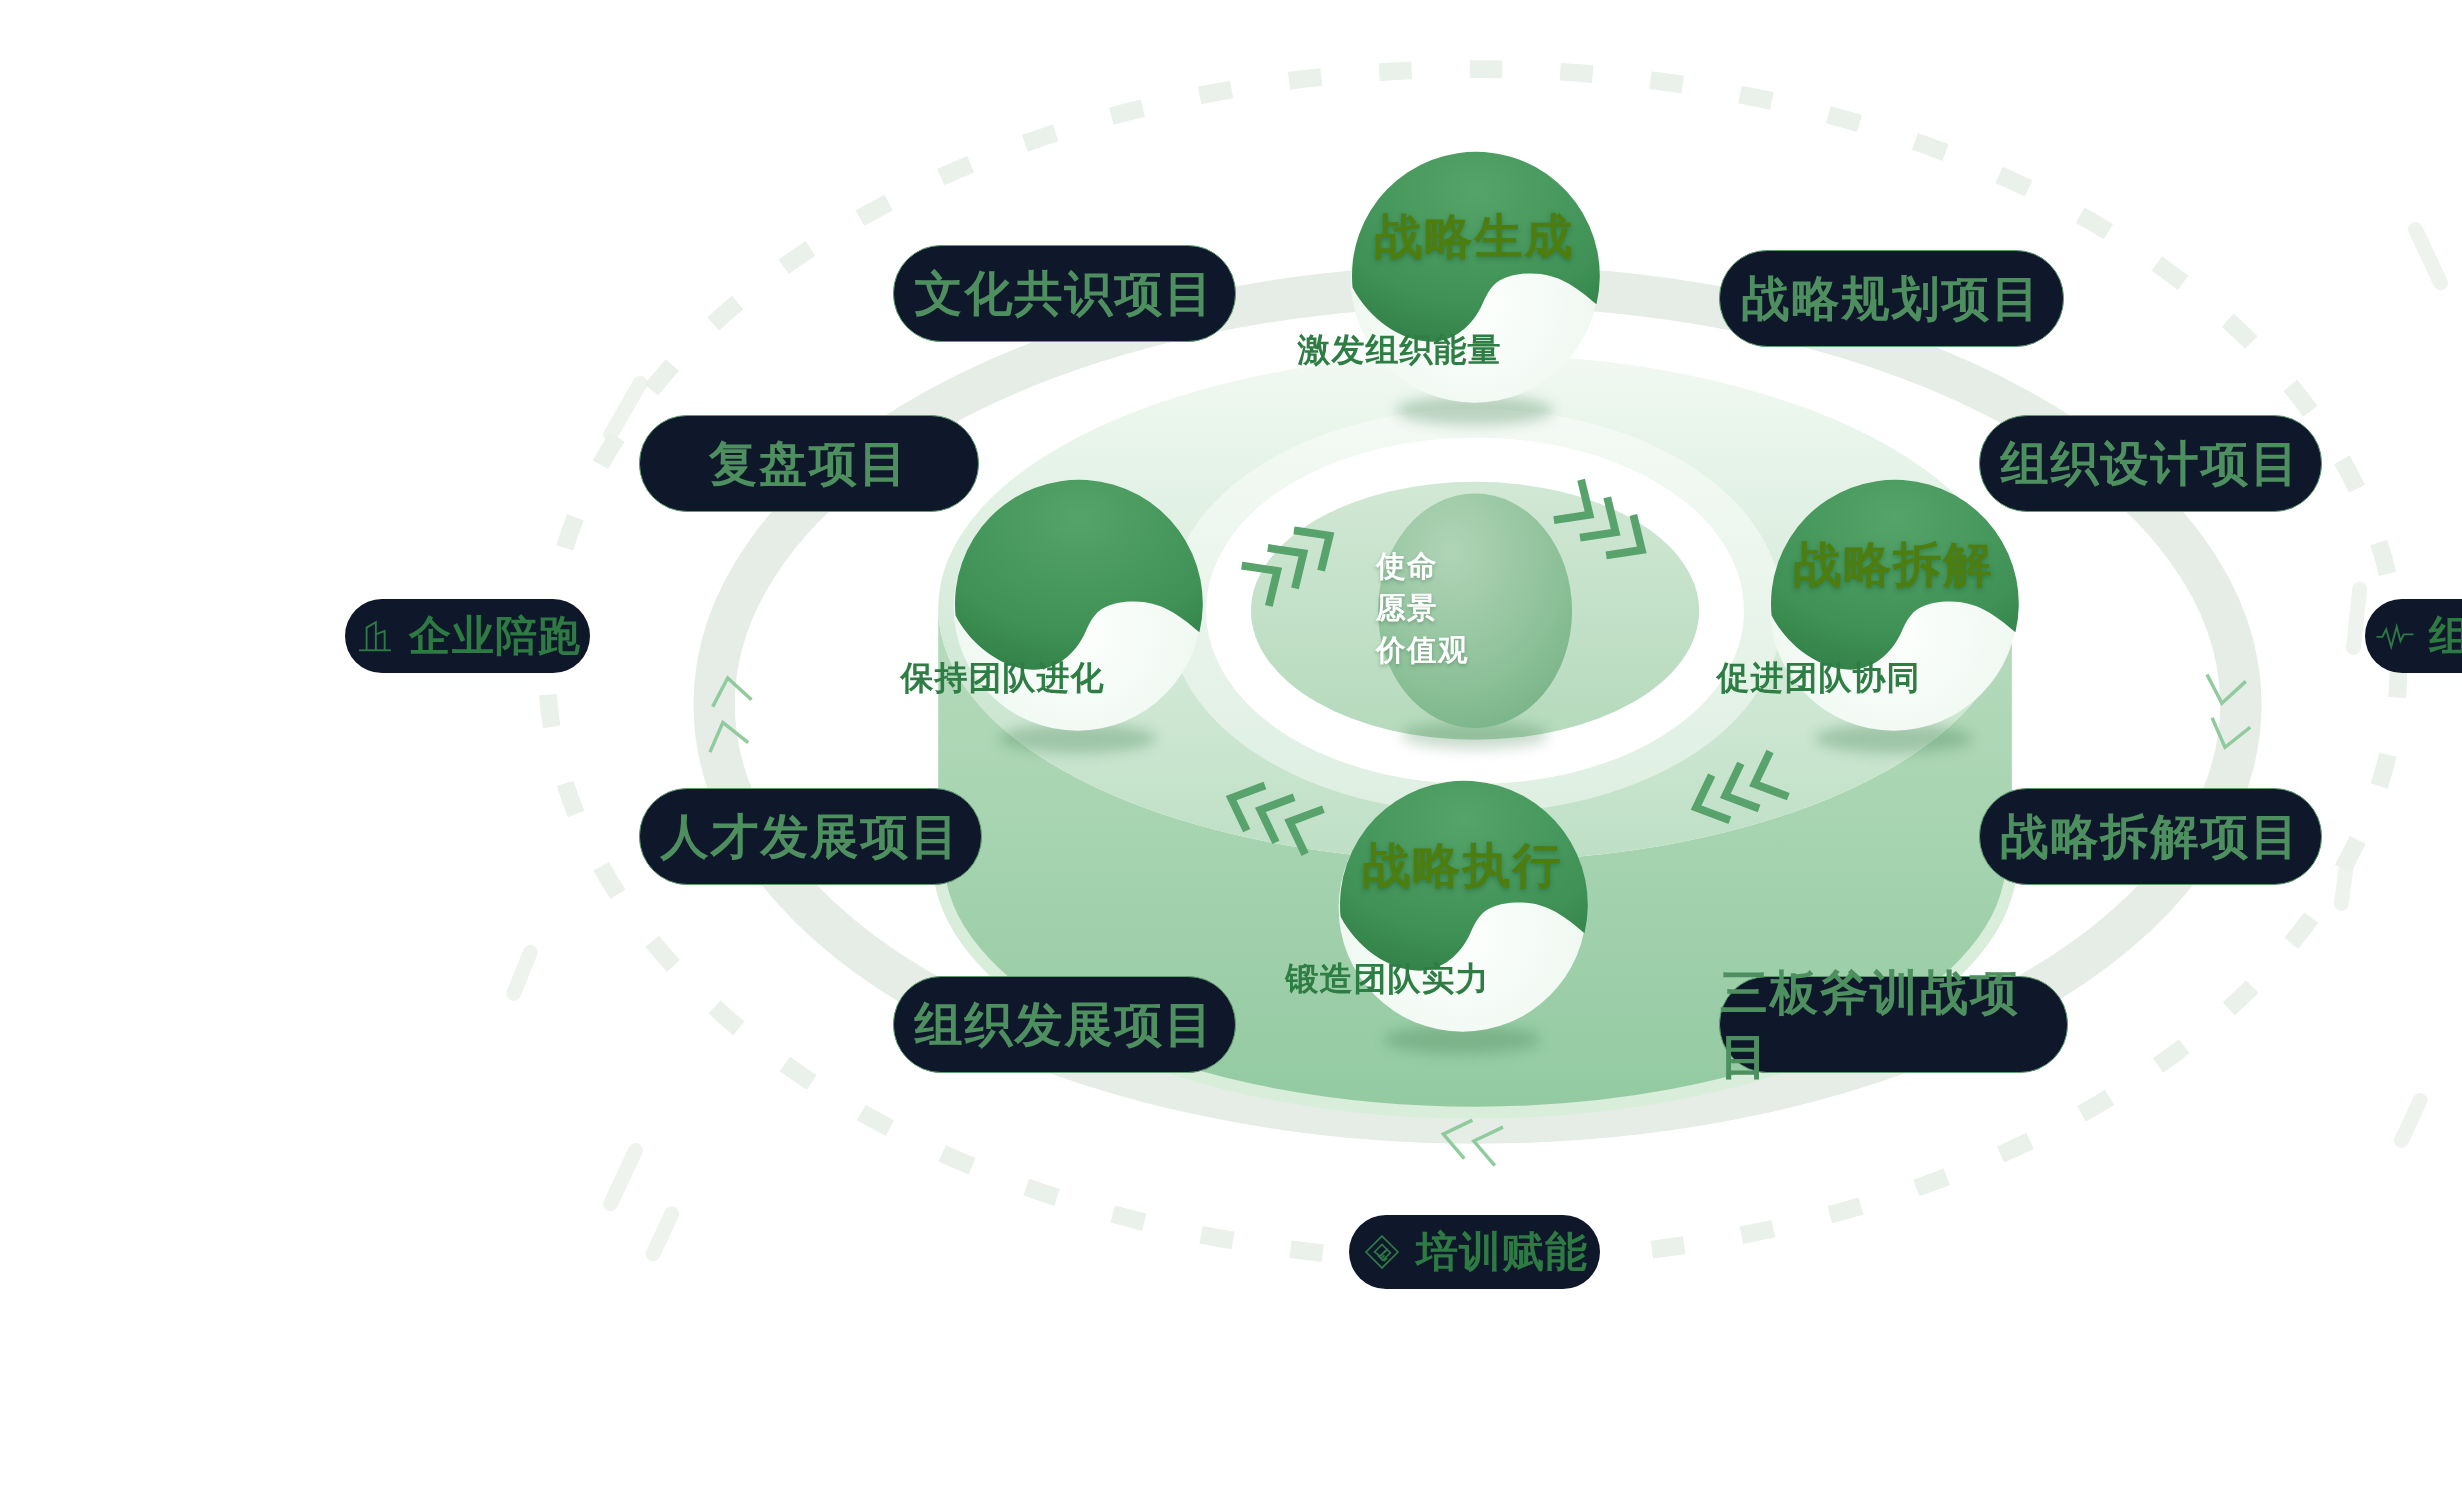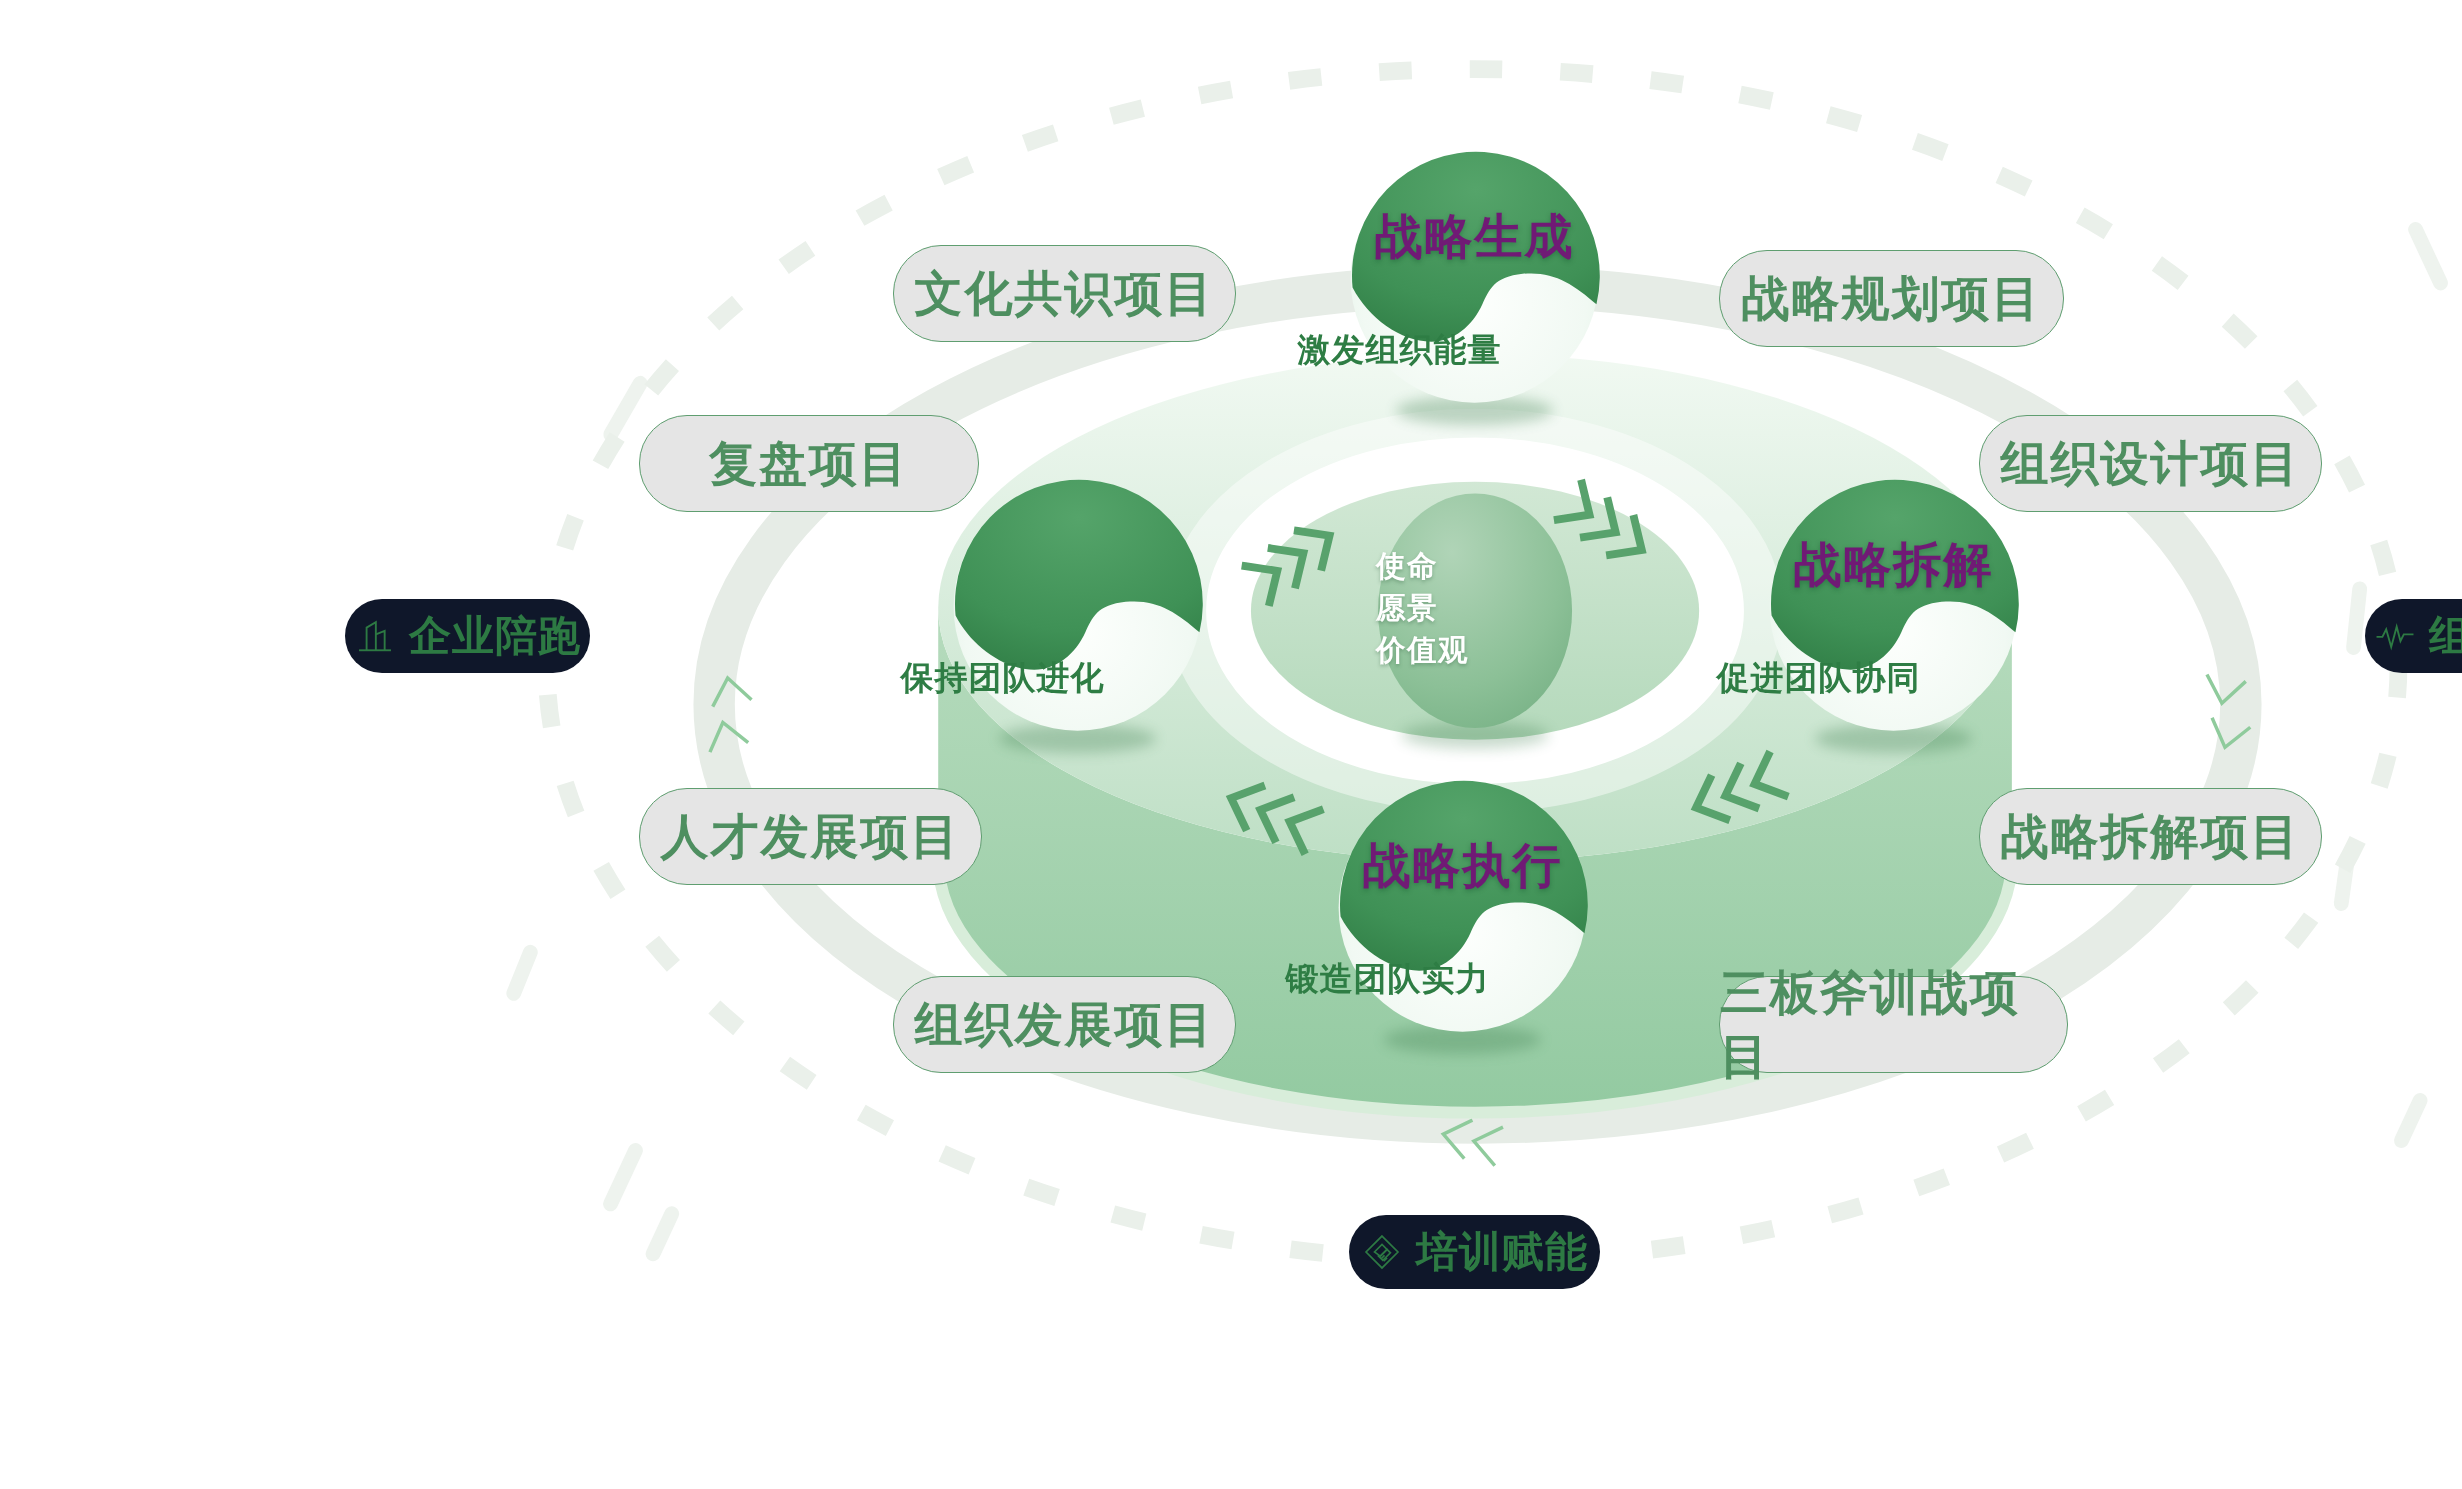--- a/index.html
+++ b/index.html
@@ -5,33 +5,33 @@
   html,body{margin:0;padding:0;background:#ffffff;}
   body{width:2955px;height:1490px;overflow:hidden;
        font-family:"Liberation Sans","DejaVu Sans",sans-serif;}
   .stage{position:absolute;left:0;top:0;width:2955px;height:1490px;background:#ffffff;}
   .scene{position:absolute;left:0;top:0;}
 
   
   .sphere{position:absolute;width:295px;height:325px;}
   .sphere svg{position:absolute;left:0;top:0;}
   .sphere-title{position:absolute;left:0;top:74px;width:100%;text-align:center;
-    font-size:48px;font-weight:bold;color:#701a75;letter-spacing:2px;
+    font-size:48px;font-weight:bold;color:#4d7c0f;letter-spacing:2px;
     text-shadow:0 2px 4.9px rgba(10,70,35,.35);}
   .sphere-sub{position:absolute;left:-29.5px;top:197px;width:355px;text-align:left;
     font-size:33px;font-weight:bold;color:#2e7d44;letter-spacing:1px;}
 
   
   .egg-text{position:absolute;left:1376px;top:545px;width:197px;text-align:left;
     font-size:29.5px;font-weight:bold;color:#ffffff;line-height:42px;letter-spacing:1.5px;
     text-shadow:0 1.5px 3.9px rgba(40,90,55,.35);}
 
   
   .pill{position:absolute;height:97px;border:1.5px solid #5f9e70;border-radius:48px;
-    background:#e5e5e5;display:flex;align-items:center;justify-content:center;
+    background:#0f172a;display:flex;align-items:center;justify-content:center;
     font-size:48px;font-weight:bold;color:#4e8f60;letter-spacing:2px;box-sizing:border-box;}
 
   
   .badge{position:absolute;height:74px;border-radius:37px;background:#0f172a;
     display:flex;align-items:center;justify-content:center;gap:12.8px;
     font-size:42px;font-weight:bold;color:#2d7a43;letter-spacing:1px;}
   .badge svg{flex:0 0 auto;}
 </style>
 </head>
 <body>

